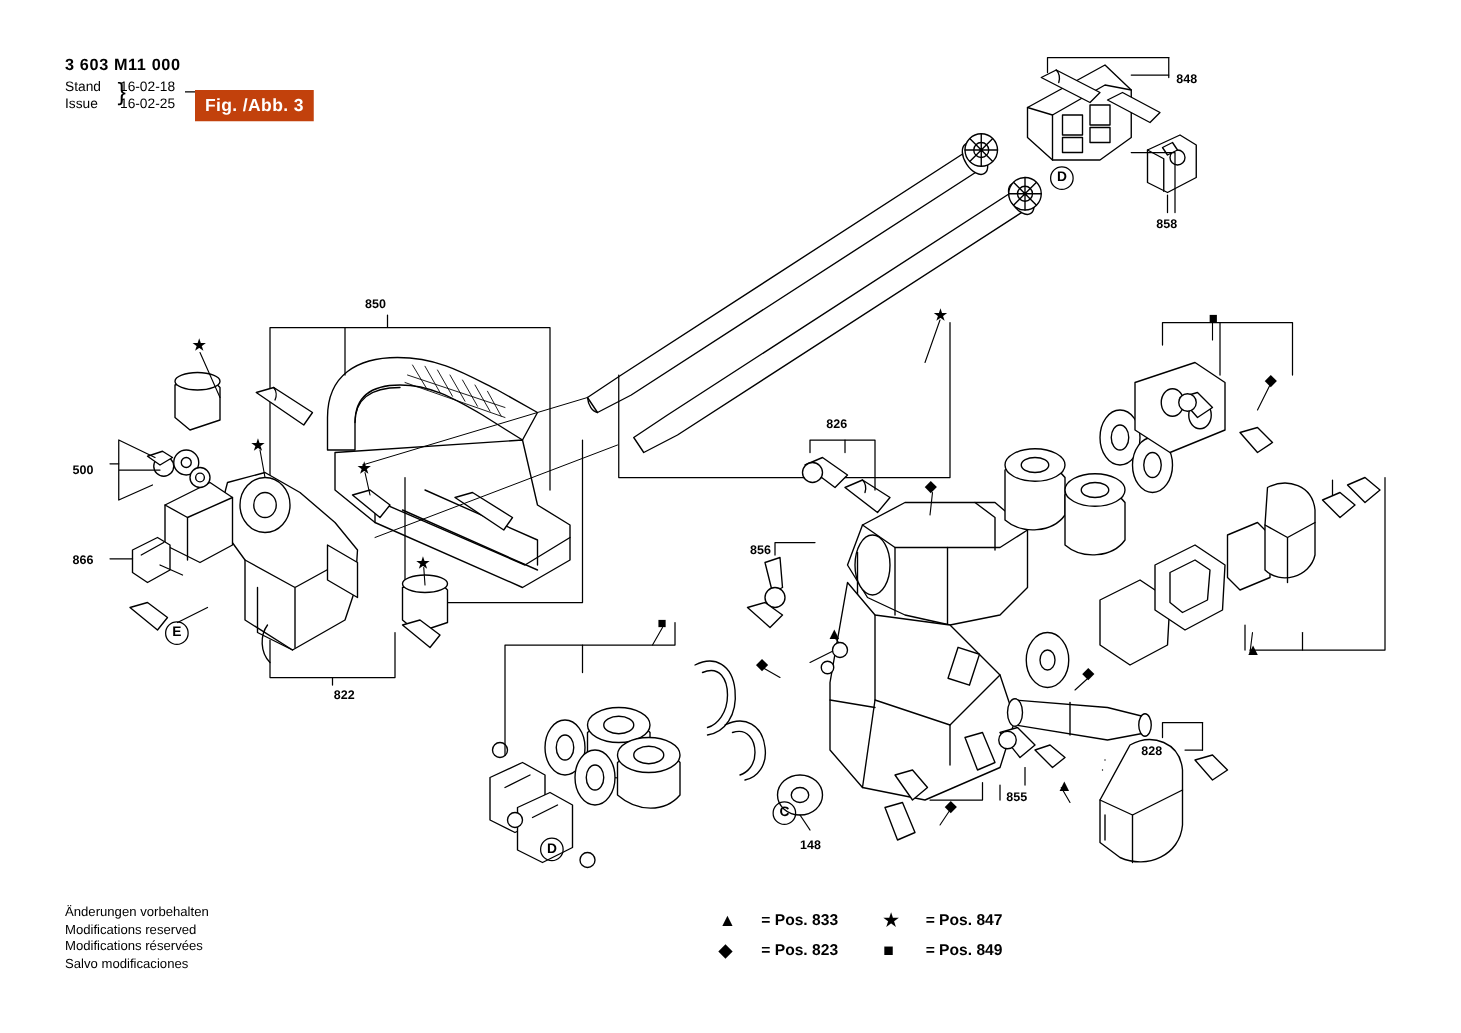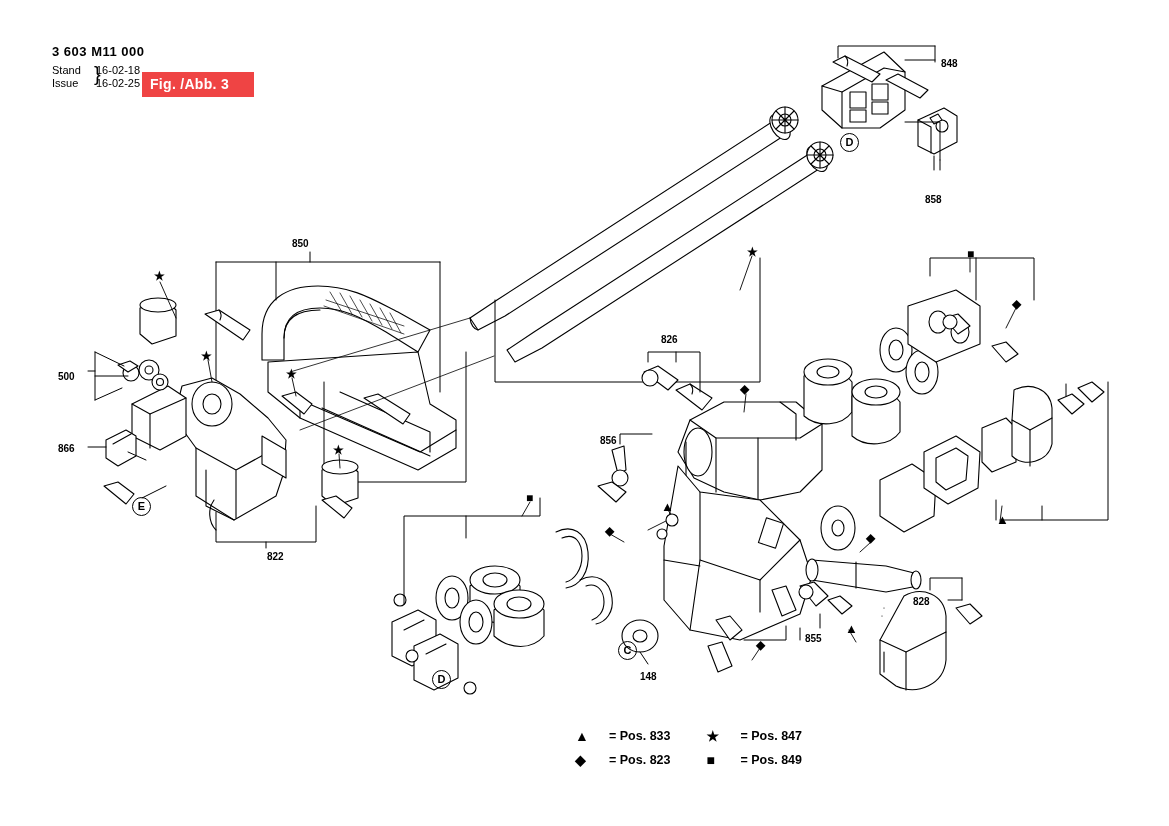--- a/index.html
+++ b/index.html
@@ -4,21 +4,21 @@
 <style>
   html,body{margin:0;padding:0;background:#ffffff;}
   body{width:1169px;height:826px;position:relative;font-family:"Liberation Sans",sans-serif;color:#000;overflow:hidden;}
   #sheet{position:absolute;left:0;top:0;width:1169px;height:596px;}
   .hdr{position:absolute;left:52px;top:44px;}
   .hdr .partno{font-size:13px;font-weight:bold;letter-spacing:.5px;}
   .hdr .datewrap{margin-top:5px;position:relative;font-size:11px;line-height:13px;}
   .hdr .datewrap .lbl{display:inline-block;width:44px;}
   .hdr .brace{position:absolute;left:42px;top:-1px;font-size:20px;line-height:22px;}
   .strike{position:absolute;left:96px;top:9px;width:48px;height:1px;background:#000;}
-  .figbox{position:absolute;left:142px;top:72px;background:#ef4444;color:#fff;font-size:14px;font-weight:bold;padding:4px 25px 5px 8px;letter-spacing:.3px;}
+  .figbox{position:absolute;left:156px;top:72px;background:#c2410c;color:#fff;font-size:14px;font-weight:bold;padding:4px 8px 5px 8px;letter-spacing:.3px;}
   .footer{position:absolute;left:52px;top:724px;font-size:10.5px;line-height:13.5px;}
   .legend{position:absolute;left:575px;top:728px;font-size:12.5px;font-weight:bold;}
   .legend table{border-collapse:collapse;}
   .legend td{padding:0 0 8px 0;vertical-align:middle;white-space:nowrap;text-align:center;}
   .legend td.sym{width:34px;text-align:left;font-size:14px;}
   .legend td.gap{width:36px;}
   .lbl-num{position:absolute;font-size:10px;font-weight:bold;}
   .callout{position:absolute;font-size:12px;font-weight:bold;}
   .circ{position:absolute;width:17px;height:17px;border:1.4px solid #000;border-radius:50%;font-size:11px;font-weight:bold;text-align:center;line-height:16px;}
   svg{position:absolute;left:0;top:0;}
@@ -333,21 +333,21 @@
       <path d="M1016 308 L1006 328" stroke-width="0.9"></path>
       <path d="M970 258 L970 272" stroke-width="0.9"></path>
       <path d="M530 502 L522 516" stroke-width="0.9"></path>
       <path d="M648 530 L668 520" stroke-width="0.9"></path>
       <circle cx="672" cy="520" r="6" fill="#fff"></circle>
       <circle cx="662" cy="534" r="5" fill="#fff"></circle>
     </g>
   </svg>
 
   <div class="lbl-num" style="left:941px;top:58px;">848</div>
-  <div class="lbl-num" style="left:925px;top:174px;margin-top:20px;">858</div>
+  <div class="lbl-num" style="left:925px;top:174px;">858</div>
   <div class="lbl-num" style="left:292px;top:238px;">850</div>
   <div class="lbl-num" style="left:58px;top:371px;">500</div>
   <div class="lbl-num" style="left:58px;top:443px;">866</div>
   <div class="lbl-num" style="left:267px;top:551px;">822</div>
   <div class="lbl-num" style="left:661px;top:334px;">826</div>
   <div class="lbl-num" style="left:600px;top:435px;">856</div>
   <div class="lbl-num" style="left:640px;top:671px;">148</div>
   <div class="lbl-num" style="left:805px;top:633px;">855</div>
   <div class="lbl-num" style="left:913px;top:570px;margin-top:26px;">828</div>
 
@@ -365,20 +365,26 @@
   <div class="callout" style="left:967px;top:247px;">■</div>
   <div class="callout" style="left:1012px;top:297px;">◆</div>
   <div class="callout" style="left:740px;top:382px;">◆</div>
   <div class="callout" style="left:605px;top:524px;">◆</div>
   <div class="callout" style="left:866px;top:531px;">◆</div>
   <div class="callout" style="left:756px;top:638px;">◆</div>
   <div class="callout sym-tri" style="left:661px;top:499px;">▲</div>
   <div class="callout sym-tri" style="left:996px;top:512px;">▲</div>
   <div class="callout sym-tri" style="left:845px;top:621px;">▲</div>
 
+  <div class="footer">
+    <div>Änderungen vorbehalten</div>
+    <div>Modifications reserved</div>
+    <div>Modifications réservées</div>
+    <div>Salvo modificaciones</div>
+  </div>
 
   <div class="legend">
     <table>
       <tbody>
           <tr>
         <td class="sym">▲</td>
         <td>= Pos. 833</td>
         <td class="gap"></td>
         <td class="sym">★</td>
         <td>= Pos. 847</td>

